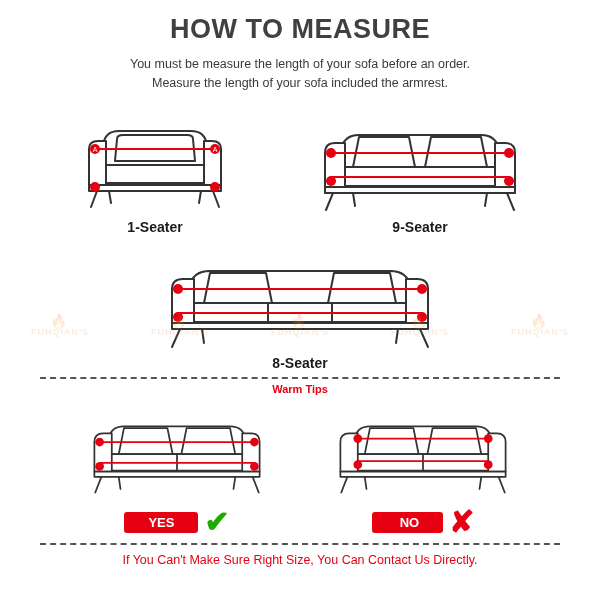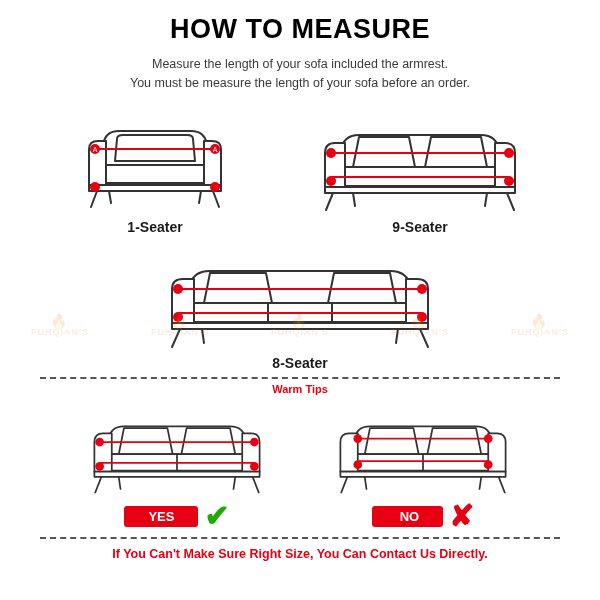--- a/index.html
+++ b/index.html
@@ -16,21 +16,21 @@
     position: relative;
   }
   .page {
     position: relative;
     width: 600px;
     height: 600px;
     box-sizing: border-box;
   }
   .title {
     text-align: center;
-    color: #000000;
+    color: #404040;
     font-size: 27px;
     font-weight: bold;
     letter-spacing: 0.5px;
     margin: 14px 0 10px 0;
   }
   .subtitle {
     text-align: center;
     color: #3a3a3a;
     font-size: 12.5px;
     line-height: 19px;
@@ -71,21 +71,21 @@
   }
   .row3 {
     margin-top: 4px;
     gap: 46px;
   }
   .badge-row {
     display: flex;
     justify-content: center;
     align-items: center;
     gap: 6px;
-    margin-top: 2px;
+    margin-top: 8px;
   }
   .badge {
     display: inline-block;
     color: #fff;
     font-size: 13px;
     font-weight: bold;
     padding: 3px 24px;
     border-radius: 3px;
   }
   .badge.yes { background: #e60012; }
@@ -95,21 +95,20 @@
     font-weight: bold;
     line-height: 1;
   }
   .mark.tick { color: #1faa00; }
   .mark.cross { color: #e60012; }
   .footer {
     text-align: center;
     color: #e60012;
     font-size: 12.5px;
     margin-top: 8px;
-    font-weight: bold;
   }
   .watermark-band {
     position: absolute;
     left: 0;
     right: 0;
     top: 292px;
     height: 42px;
     display: flex;
     justify-content: space-around;
     align-items: center;
@@ -127,22 +126,22 @@
   .wm .flame { font-size: 14px; display: block; }
   svg { display: block; }
 </style>
 </head>
 <body>
 
 <div class="page">
 
   <div class="title">HOW TO MEASURE</div>
 
+  <div class="subtitle">You must be measure the length of your sofa before an order.</div>
   <div class="subtitle">Measure the length of your sofa included the armrest.</div>
-  <div class="subtitle">You must be measure the length of your sofa before an order.</div>
 
   <div class="row row1">
 
     <div class="sofa-block">
       <svg width="180" height="110" viewBox="0 0 180 110">
         <g fill="none" stroke="#333" stroke-width="2" stroke-linecap="round" stroke-linejoin="round">
 
           <path d="M38 38 q2 -14 16 -14 h72 q14 0 16 14 l3 20 h-110 z" fill="#fff"></path>
 
           <path d="M52 32 q0 -4 6 -4 h64 q6 0 6 4 l2 22 h-80 z" fill="#fff"></path>

